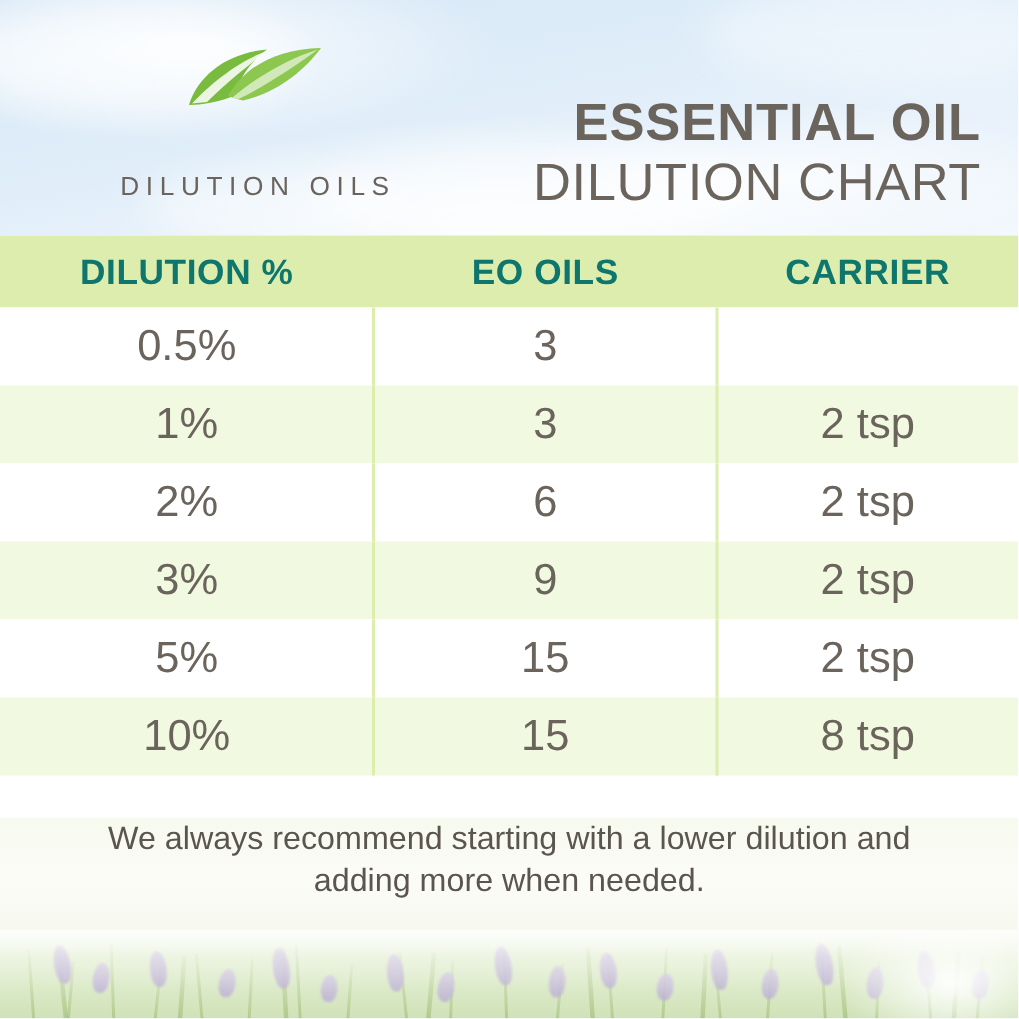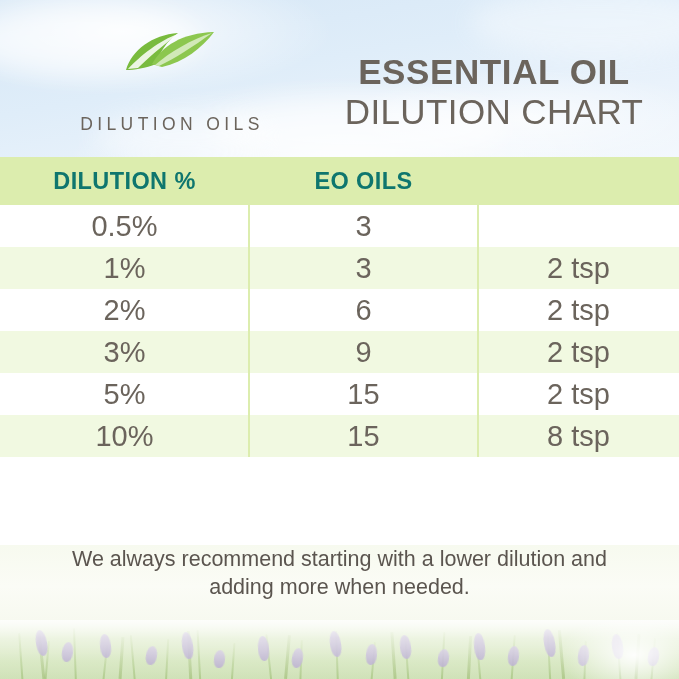--- a/index.html
+++ b/index.html
@@ -55,22 +55,22 @@
     position:absolute;left:0;top:84px;width:272px;
     font-family:"Liberation Sans", sans-serif;
     font-size:17.5px;line-height:20px;
     color:#6b645c;
     letter-spacing:4.4px;
     white-space:nowrap;
   }
 
   
   .title{
-    position:absolute;left:334px;top:52px;width:320px;
-    text-align:center;
+    position:absolute;left:334px;top:62px;width:320px;
+    text-align:right;
     color:#6b645c;
   }
   .title-l1{
     font-size:35px;line-height:40px;font-weight:bold;
     letter-spacing:.6px;white-space:nowrap;
   }
   .title-l2{
     font-size:35px;line-height:40px;font-weight:normal;
     letter-spacing:.4px;white-space:nowrap;
   }
@@ -84,21 +84,21 @@
     position:relative;
     height:48px;
     background:#dcedae;
   }
   .thead .cell{
     font-size:23.5px;font-weight:bold;color:#0f766e;
     letter-spacing:.4px;
   }
   .row{
     position:relative;
-    height:42px;
+    height:52px;
     background:#ffffff;
   }
   .row.alt{background:#f1f9e1;}
   .rowgrid{
     position:absolute;left:0;top:0;width:679px;height:100%;
     display:flex;align-items:center;
   }
   .cell{
     display:flex;align-items:center;justify-content:center;
     height:100%;
@@ -188,20 +188,21 @@
       <div class="title-l2">DILUTION CHART</div>
     </div>
   </div>
 
   <div class="table">
 
     <div class="thead">
       <div class="rowgrid">
         <div class="cell col1">DILUTION %</div>
         <div class="cell col2">EO OILS</div>
+        <div class="cell col3">CARRIER</div>
       </div>
     </div>
 
     <div class="row">
       <div class="vline v1"></div>
       <div class="vline v2"></div>
       <div class="rowgrid">
         <div class="cell col1">0.5%</div>
         <div class="cell col2">3</div>
       </div>

